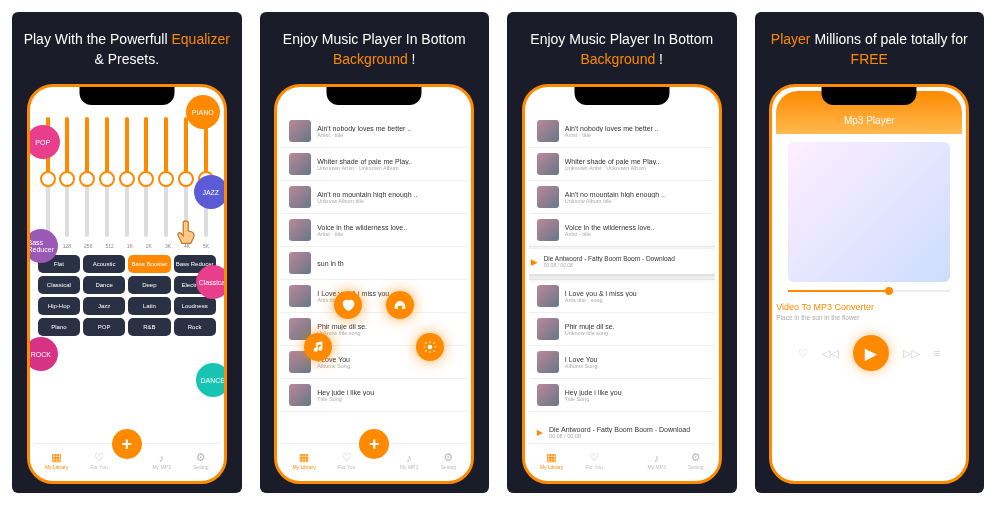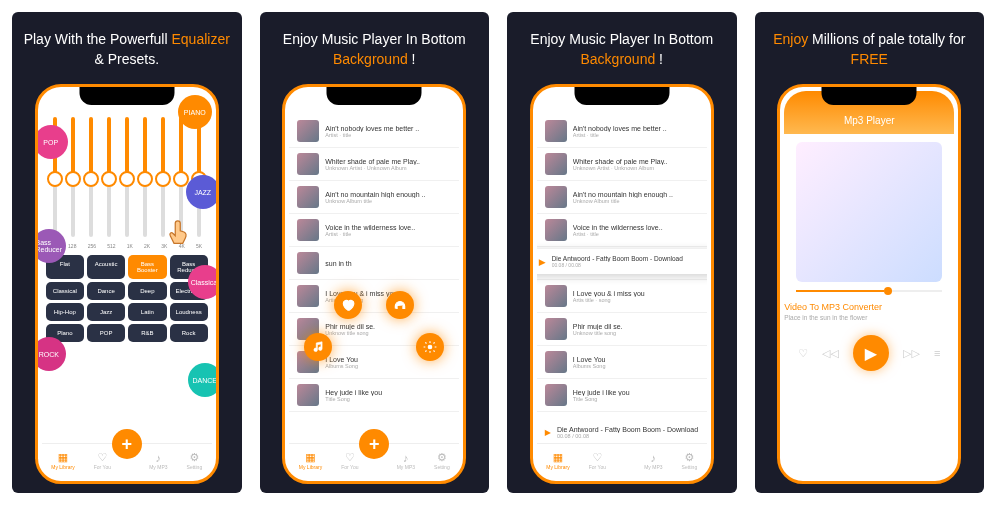--- a/index.html
+++ b/index.html
@@ -1,20 +1,20 @@
 <!DOCTYPE html>
 <html><head>
 <meta charset="utf-8">
 <style>
 * { margin: 0; padding: 0; box-sizing: border-box; font-family: -apple-system, BlinkMacSystemFont, sans-serif; }
 body { background: #fff; display: flex; gap: 18px; padding: 12px; width: 996px; height: 505px; }
 .panel { flex: 1; background: #1a1c2a; border-radius: 6px; display: flex; flex-direction: column; align-items: center; padding: 18px 8px 0; position: relative; overflow: hidden; }
 .head { color: #fff; font-size: 14px; text-align: center; line-height: 1.4; margin-bottom: 14px; min-height: 40px; }
 .head .hl { color: #ff8a00; }
-.phone { width: 184px; height: 400px; border: 3px solid #ff8a00; border-radius: 26px; background: #fff; position: relative; overflow: hidden; }
+.phone { width: 200px; height: 400px; border: 3px solid #ff8a00; border-radius: 26px; background: #fff; position: relative; overflow: hidden; }
 .notch { position: absolute; top: 0; left: 50%; transform: translateX(-50%); width: 95px; height: 18px; background: #000; border-radius: 0 0 12px 12px; z-index: 10; }
 .scr { position: absolute; inset: 4px; border-radius: 22px; background: #fff; overflow: hidden; }
 
 .eq { display: flex; justify-content: space-around; padding: 26px 4px 4px; }
 .sl { width: 4px; height: 120px; background: linear-gradient(#ff8a00 50%, #ddd 50%); border-radius: 2px; position: relative; }
 .sl::after { content: ''; position: absolute; width: 12px; height: 12px; background: #fff; border: 2px solid #ff8a00; border-radius: 50%; left: -6px; top: 45%; }
 .freqs { display: flex; justify-content: space-around; font-size: 5px; color: #888; padding: 2px 4px; }
 .presets { display: grid; grid-template-columns: repeat(4, 1fr); gap: 3px; padding: 4px; }
 .pbtn { background: #2a3145; color: #fff; font-size: 6px; padding: 6px 2px; border-radius: 5px; text-align: center; }
 .pbtn.act { background: #ff8a00; }
@@ -376,21 +376,21 @@
             <div style="font-size:11px">⚙</div>
             <div>Setting</div>
           </div>
         </div>
     </div>
   </div>
 </div>
 
 <div class="panel">
   <div class="head">
-    <span class="hl">Enjoy</span><span> Millions of pale totally for </span><span class="hl">FREE</span>
+    <span class="hl">Player</span><span> Millions of pale totally for </span><span class="hl">FREE</span>
   </div>
   <div class="phone">
     <div class="notch"></div>
     <div class="scr">
       <div class="plhead">Mp3 Player</div>
       <div class="art"></div>
       <div class="prog"></div>
       <div class="stxt">
         <div class="t1">Video To MP3 Converter</div>
         <div class="t2">Place in the sun in the flower</div>

